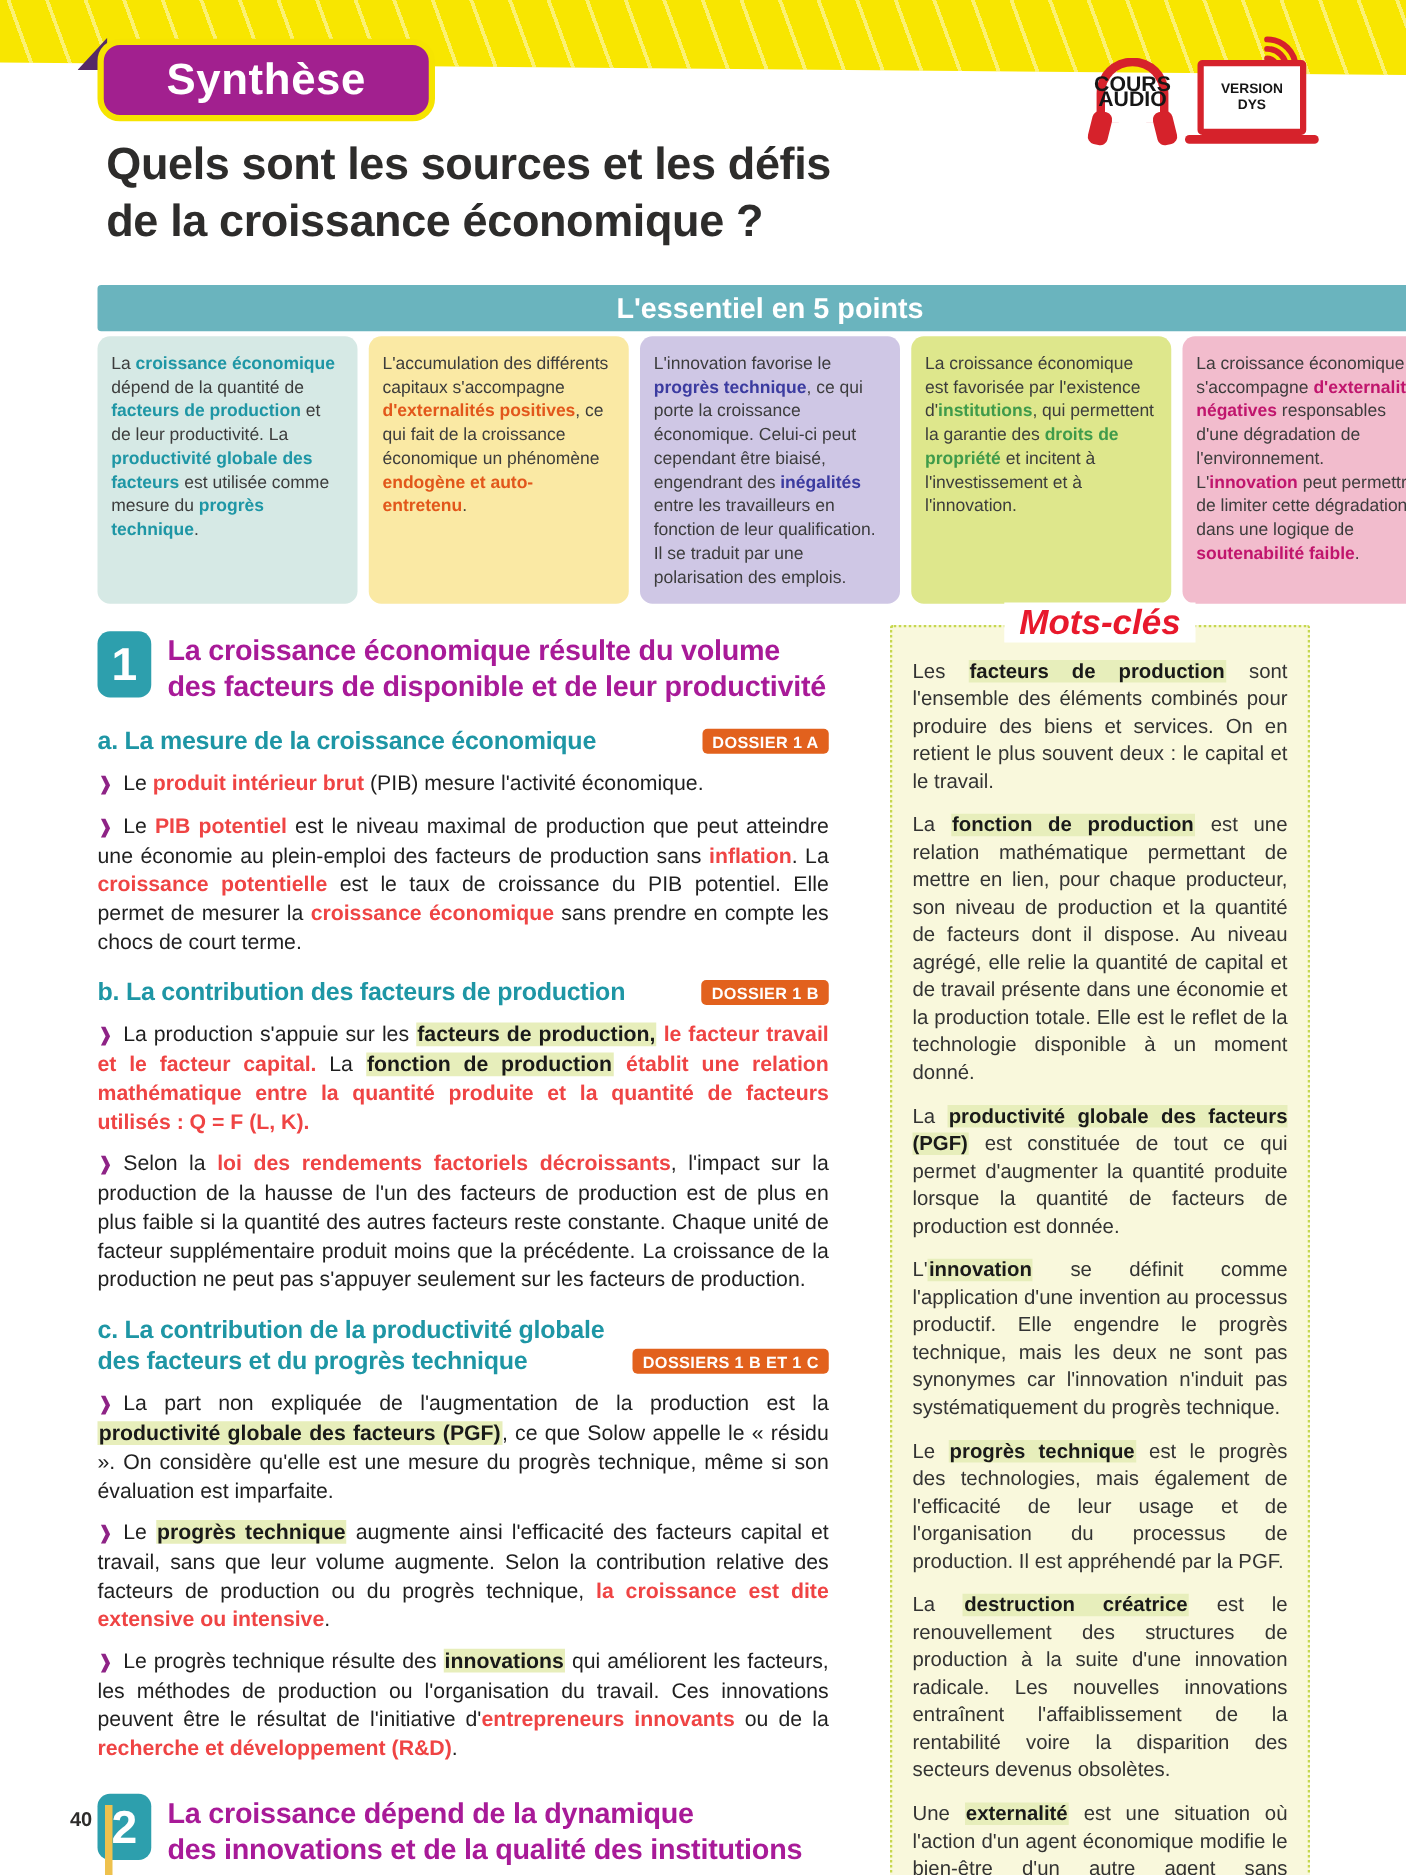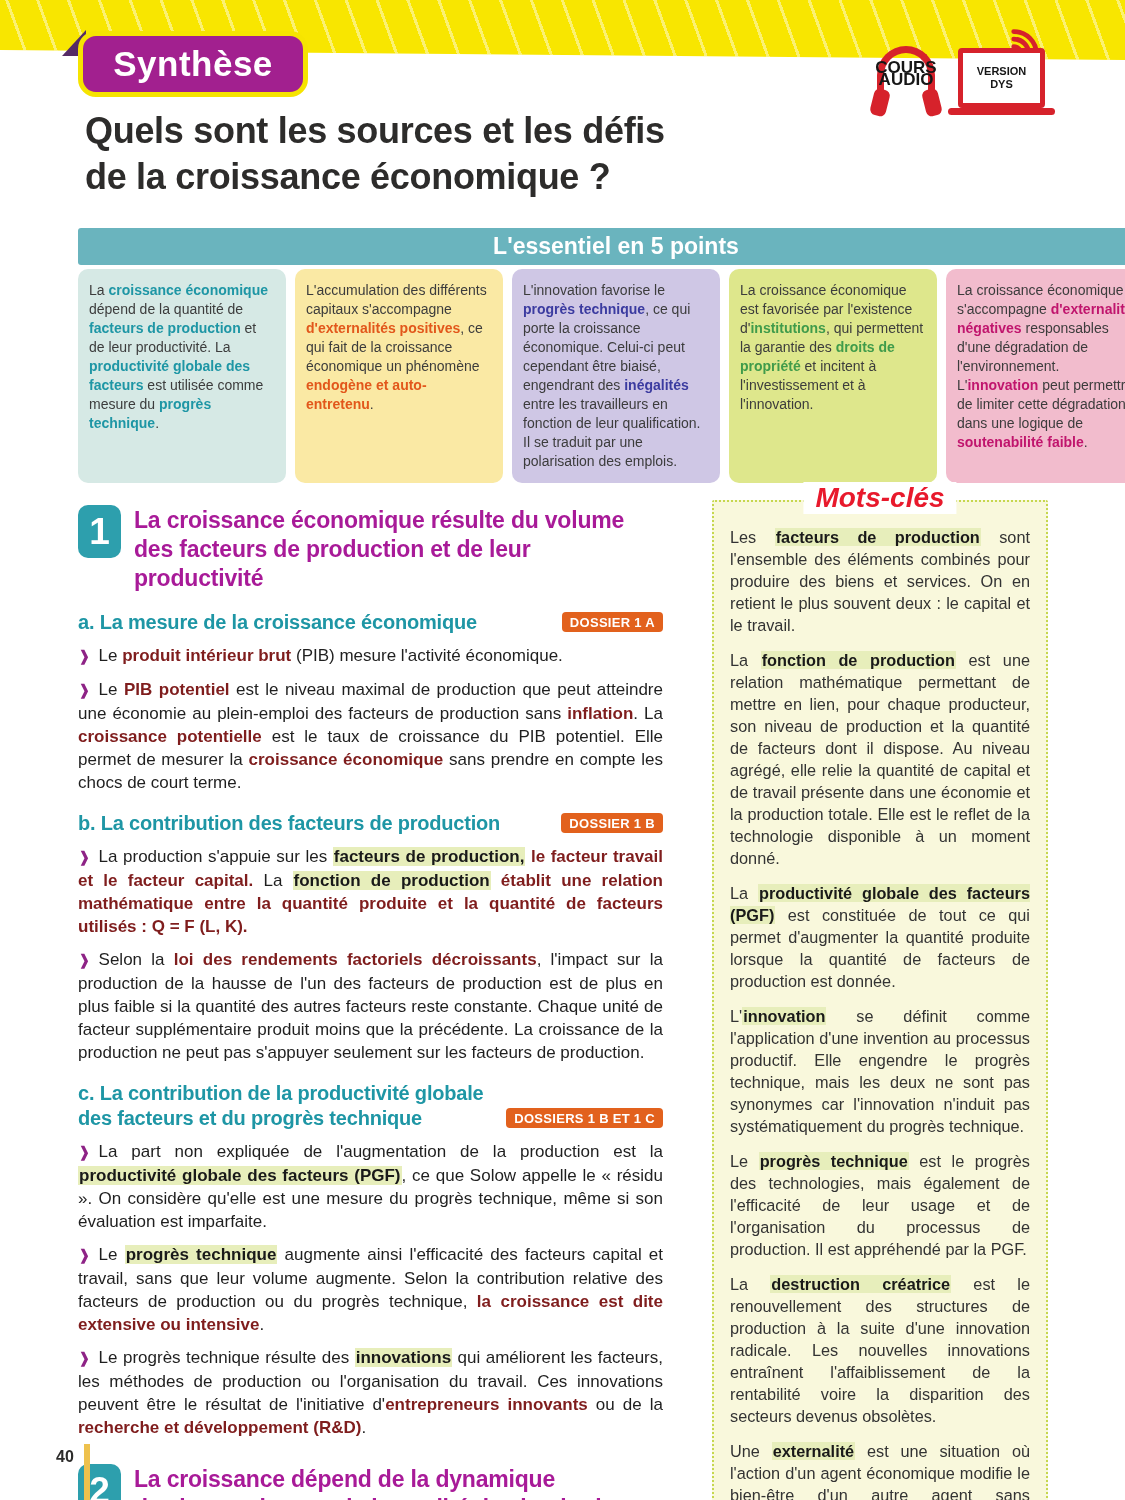--- a/index.html
+++ b/index.html
@@ -14,21 +14,21 @@
     position:absolute; left:0; top:0; width:1125px; height:62px;
     background:#f8e600;
     background-image:repeating-linear-gradient(70deg, rgba(255,255,255,0) 0 26px, rgba(255,255,255,.45) 26px 29px);
     clip-path:polygon(0 0, 100% 0, 100% 60px, 0 50px);
   }
   .fold {
     position:absolute; left:62px; top:30px; width:24px; height:26px;
     background:#552a66; clip-path:polygon(100% 0,100% 100%,0 100%);
   }
   .synth-badge {
-    position:absolute; left:78px; top:31px; width:230px; height:66px;
+    position:absolute; left:78px; top:31px; width:270px; height:66px;
     background:#a2208f; border:5px solid #f6e400; border-radius:18px;
     display:flex; align-items:center; justify-content:center;
   }
   .synth-badge span { color:#fff; font-size:35px; font-weight:bold; letter-spacing:.5px; }
 
   
   .audio-btn { position:absolute; left:868px; top:40px; width:76px; height:76px; cursor:pointer; }
   .hp-band {
     position:absolute; left:9px; top:6px; width:58px; height:52px;
     border:7px solid #d6222b; border-bottom:none; border-radius:32px 32px 0 0;
@@ -77,21 +77,21 @@
   }
   .sec-title { color:#a81a98; font-size:23px; font-weight:800; line-height:29px; padding-top:1px; letter-spacing:-.2px; }
   .sub-row { display:flex; justify-content:space-between; align-items:flex-end; margin-top:17px; margin-bottom:9px; }
   .sub-title { color:#1e96a5; font-size:20px; font-weight:800; line-height:25px; letter-spacing:-.2px; }
   .dossier-badge {
     background:#e2611d; color:#ffffff; font-size:13px; font-weight:bold;
     padding:3px 8px 2px; border-radius:4px; white-space:nowrap; margin-bottom:3px; letter-spacing:.3px;
   }
   .bullet { text-align:justify; font-size:17px; line-height:23px; margin-bottom:10px; color:#1f1f1f; }
   .bullet .marker { color:#8e2386; font-size:15px; margin-right:8px; font-family:"DejaVu Sans", sans-serif; }
-  .seg-b { font-weight:bold; color:#7f1d1d; }
+  .seg-b { font-weight:bold; color:#ef4444; }
   .seg-hb { font-weight:bold; color:#191919; background:#e7eebb; padding:0 1px; }
   .sec2 { margin-top:25px; }
 
   
   .sidebar { position:absolute; left:712px; top:500px; width:336px; }
   .keywords-box {
     position:relative; border:2px dotted #c6d74f; background:#f9f8dc;
     padding:24px 16px 14px; border-radius:2px;
   }
   .keywords-title {
@@ -161,21 +161,21 @@
     <div class="ess-box" style="--bg: #f2bccd; --accent: #c0156d;"><span>La croissance économique s'accompagne </span><span class="seg-a">d'externalités négatives</span><span> responsables d'une dégradation de l'environnement. L'</span><span class="seg-a">innovation</span><span> peut permettre de limiter cette dégradation dans une logique de </span><span class="seg-a">soutenabilité faible</span><span>.</span></div>
   </div>
 </div>
 
 <div class="left-col">
 
   <div class="sec-header">
     <div class="sec-num">1</div>
     <div class="sec-title">
       <div>La croissance économique résulte du volume</div>
-      <div>des facteurs de production et de leur productivité</div>
+      <div>des facteurs de disponible et de leur productivité</div>
     </div>
   </div>
 
   <div class="sub-row">
     <div class="sub-title">
       <div>a. La mesure de la croissance économique</div>
     </div>
     <div class="dossier-badge">DOSSIER 1 A</div>
   </div>
   <div>

